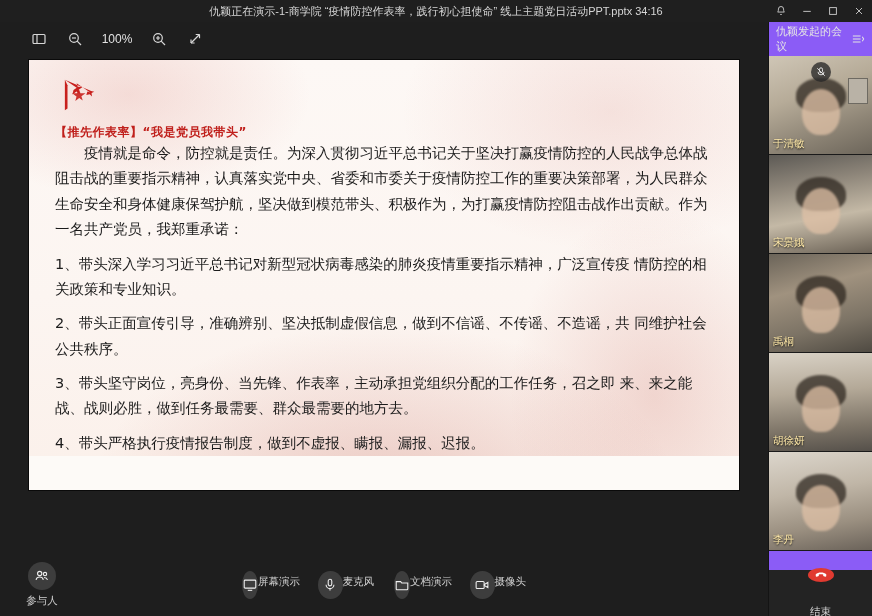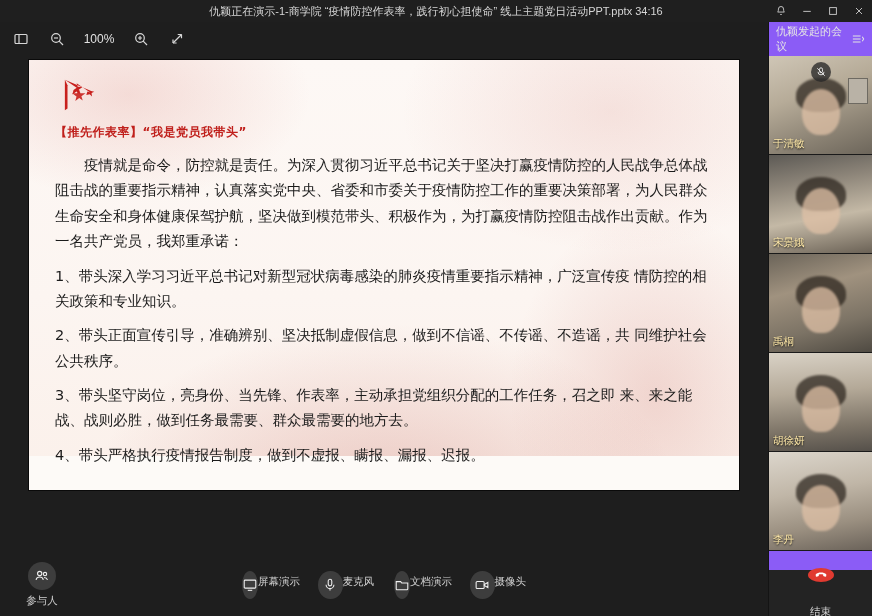--- a/index.html
+++ b/index.html
@@ -65,21 +65,21 @@
     background: #1e1e1e;
     min-width: 0;
   }
 
   
   .toolbar {
     height: 34px;
     display: flex;
     align-items: center;
     gap: 14px;
-    padding-left: 10px;
+    padding-left: 28px;
     color: #cfcfcf;
     flex: 0 0 34px;
   }
   .tool {
     width: 22px; height: 22px;
     display: flex; align-items: center; justify-content: center;
     color: #d7d7d7;
     border-radius: 2px;
   }
   .zoomlabel {
@@ -136,21 +136,20 @@
   }
   .slide-title {
     margin-top: 8px;
     color: #c0201c;
     font-size: 12px;
     font-weight: bold;
     letter-spacing: 0.5px;
     font-family: "DejaVu Sans", sans-serif;
   }
   .slide-body {
-    margin-top: 12px;
     color: #1b1b1b;
     font-size: 14.5px;
     line-height: 1.75;
     font-family: "DejaVu Sans", sans-serif;
   }
   .slide-body p { margin-bottom: 9px; }
   .slide-body p.indent { text-indent: 2em; }
 
   
   .controls {

